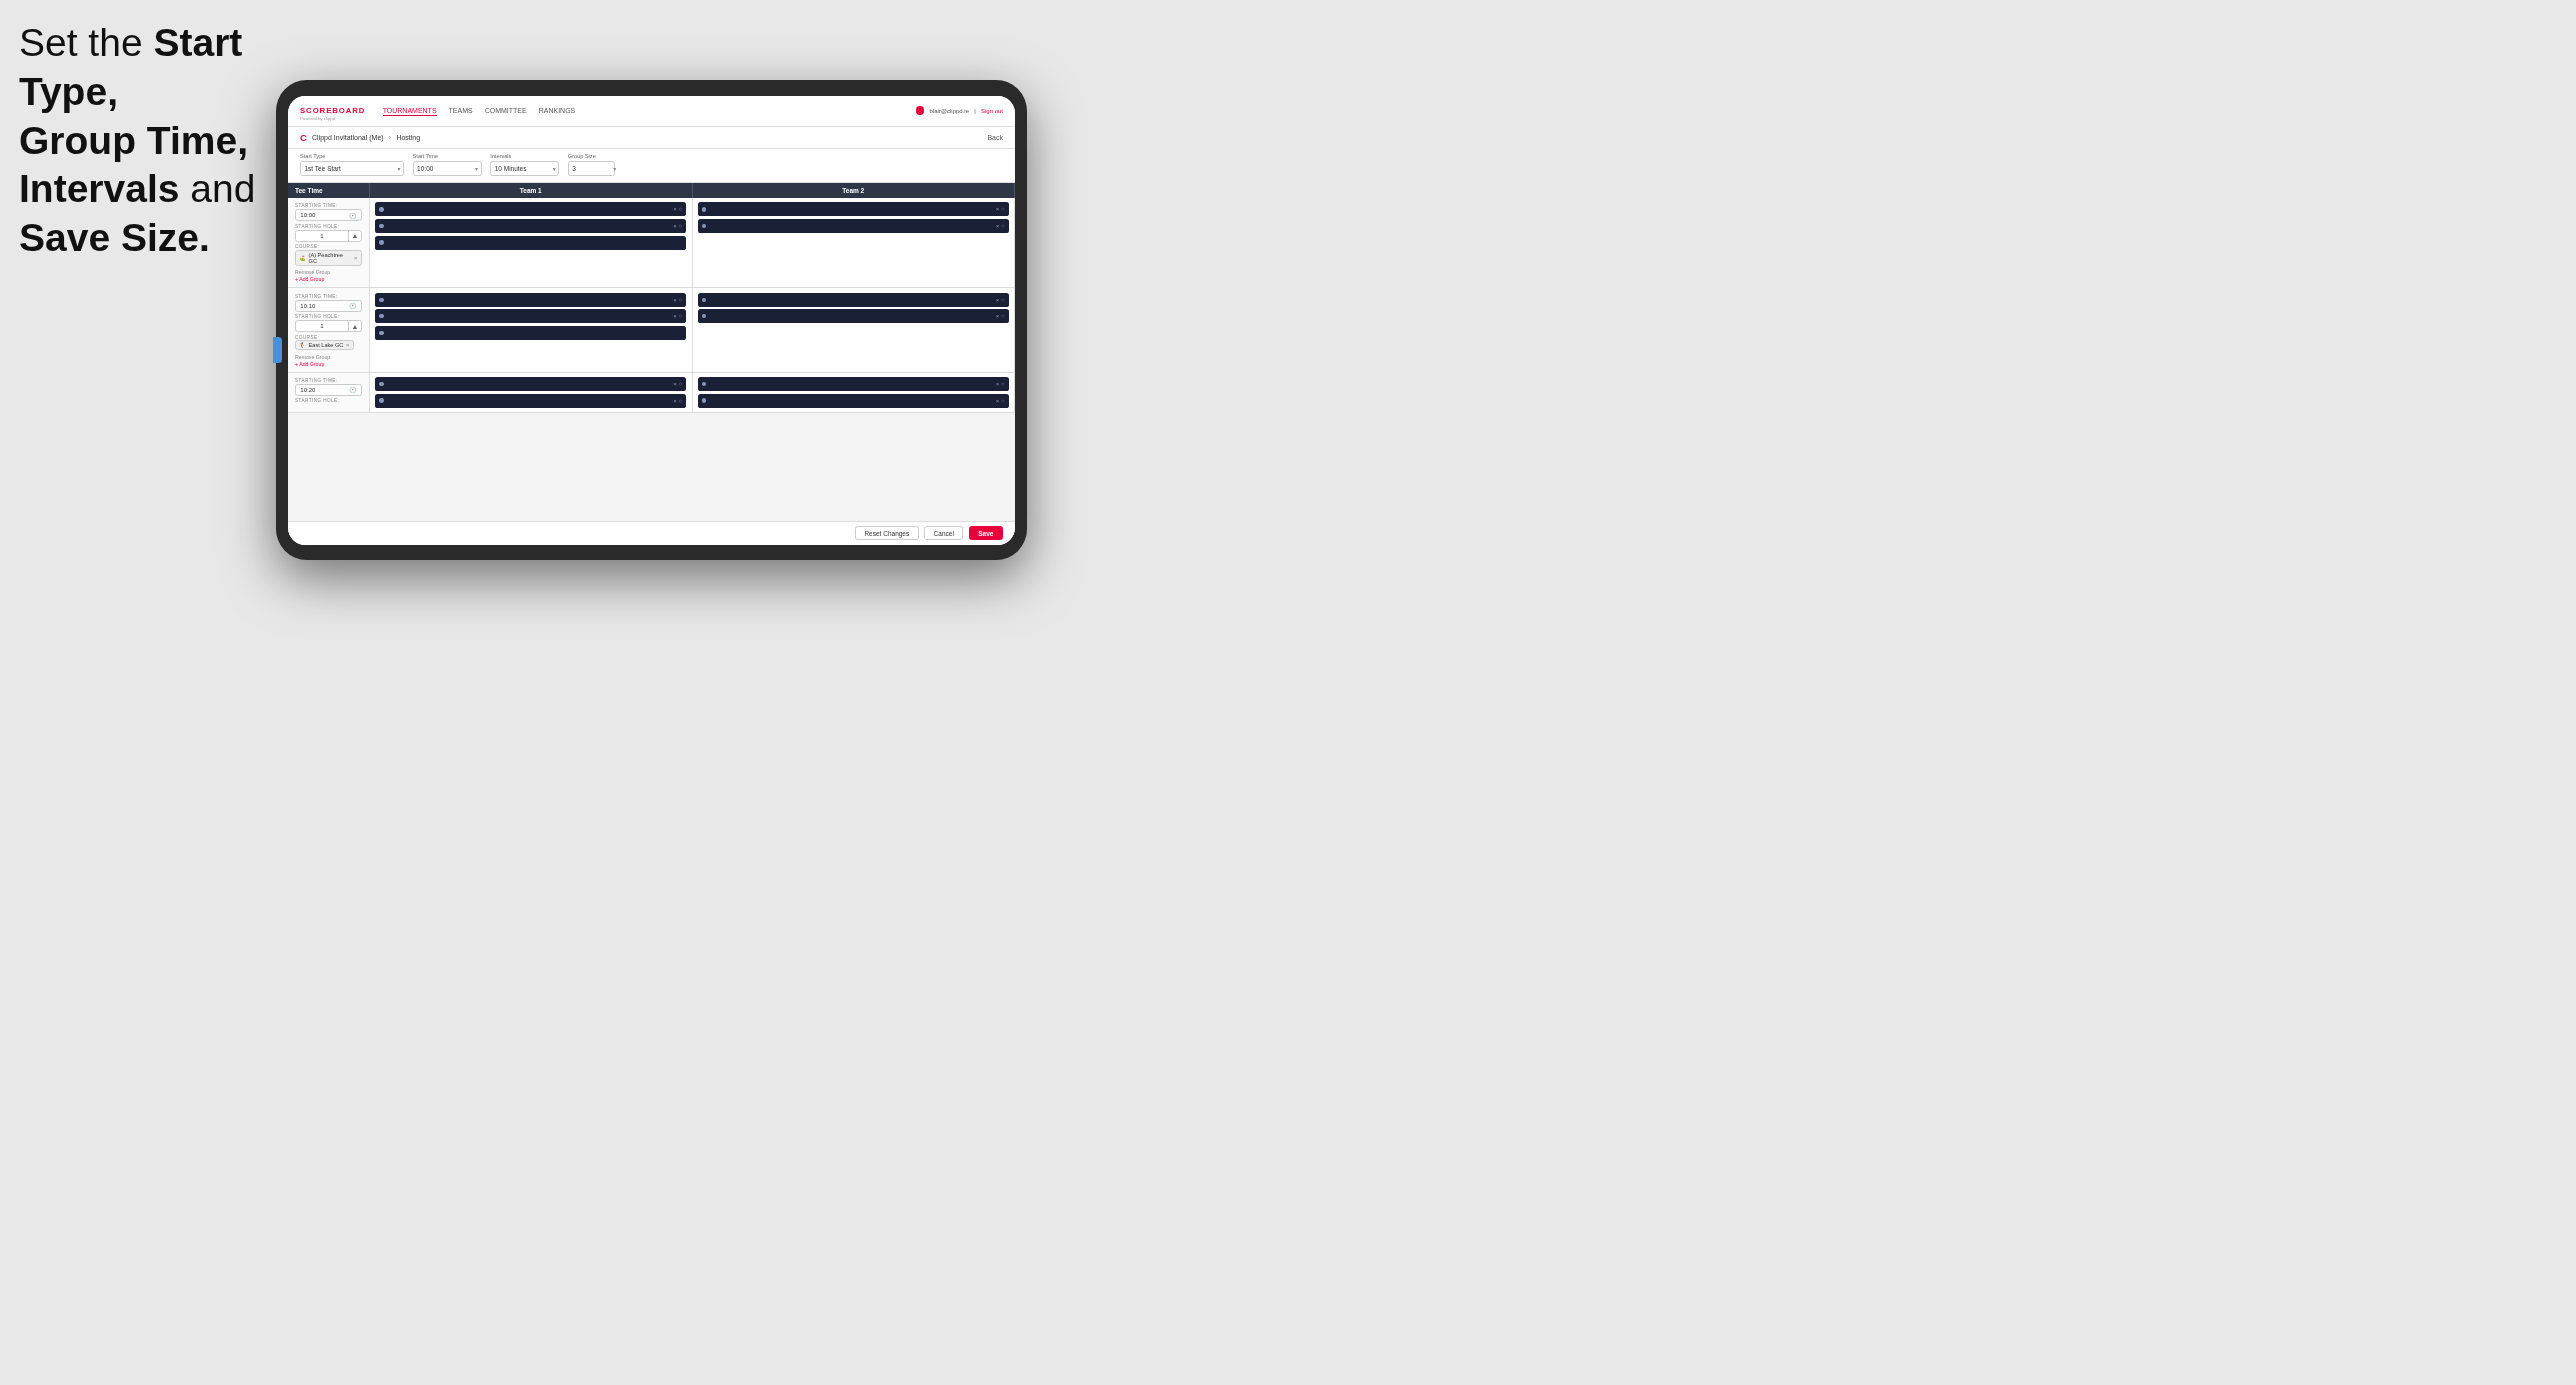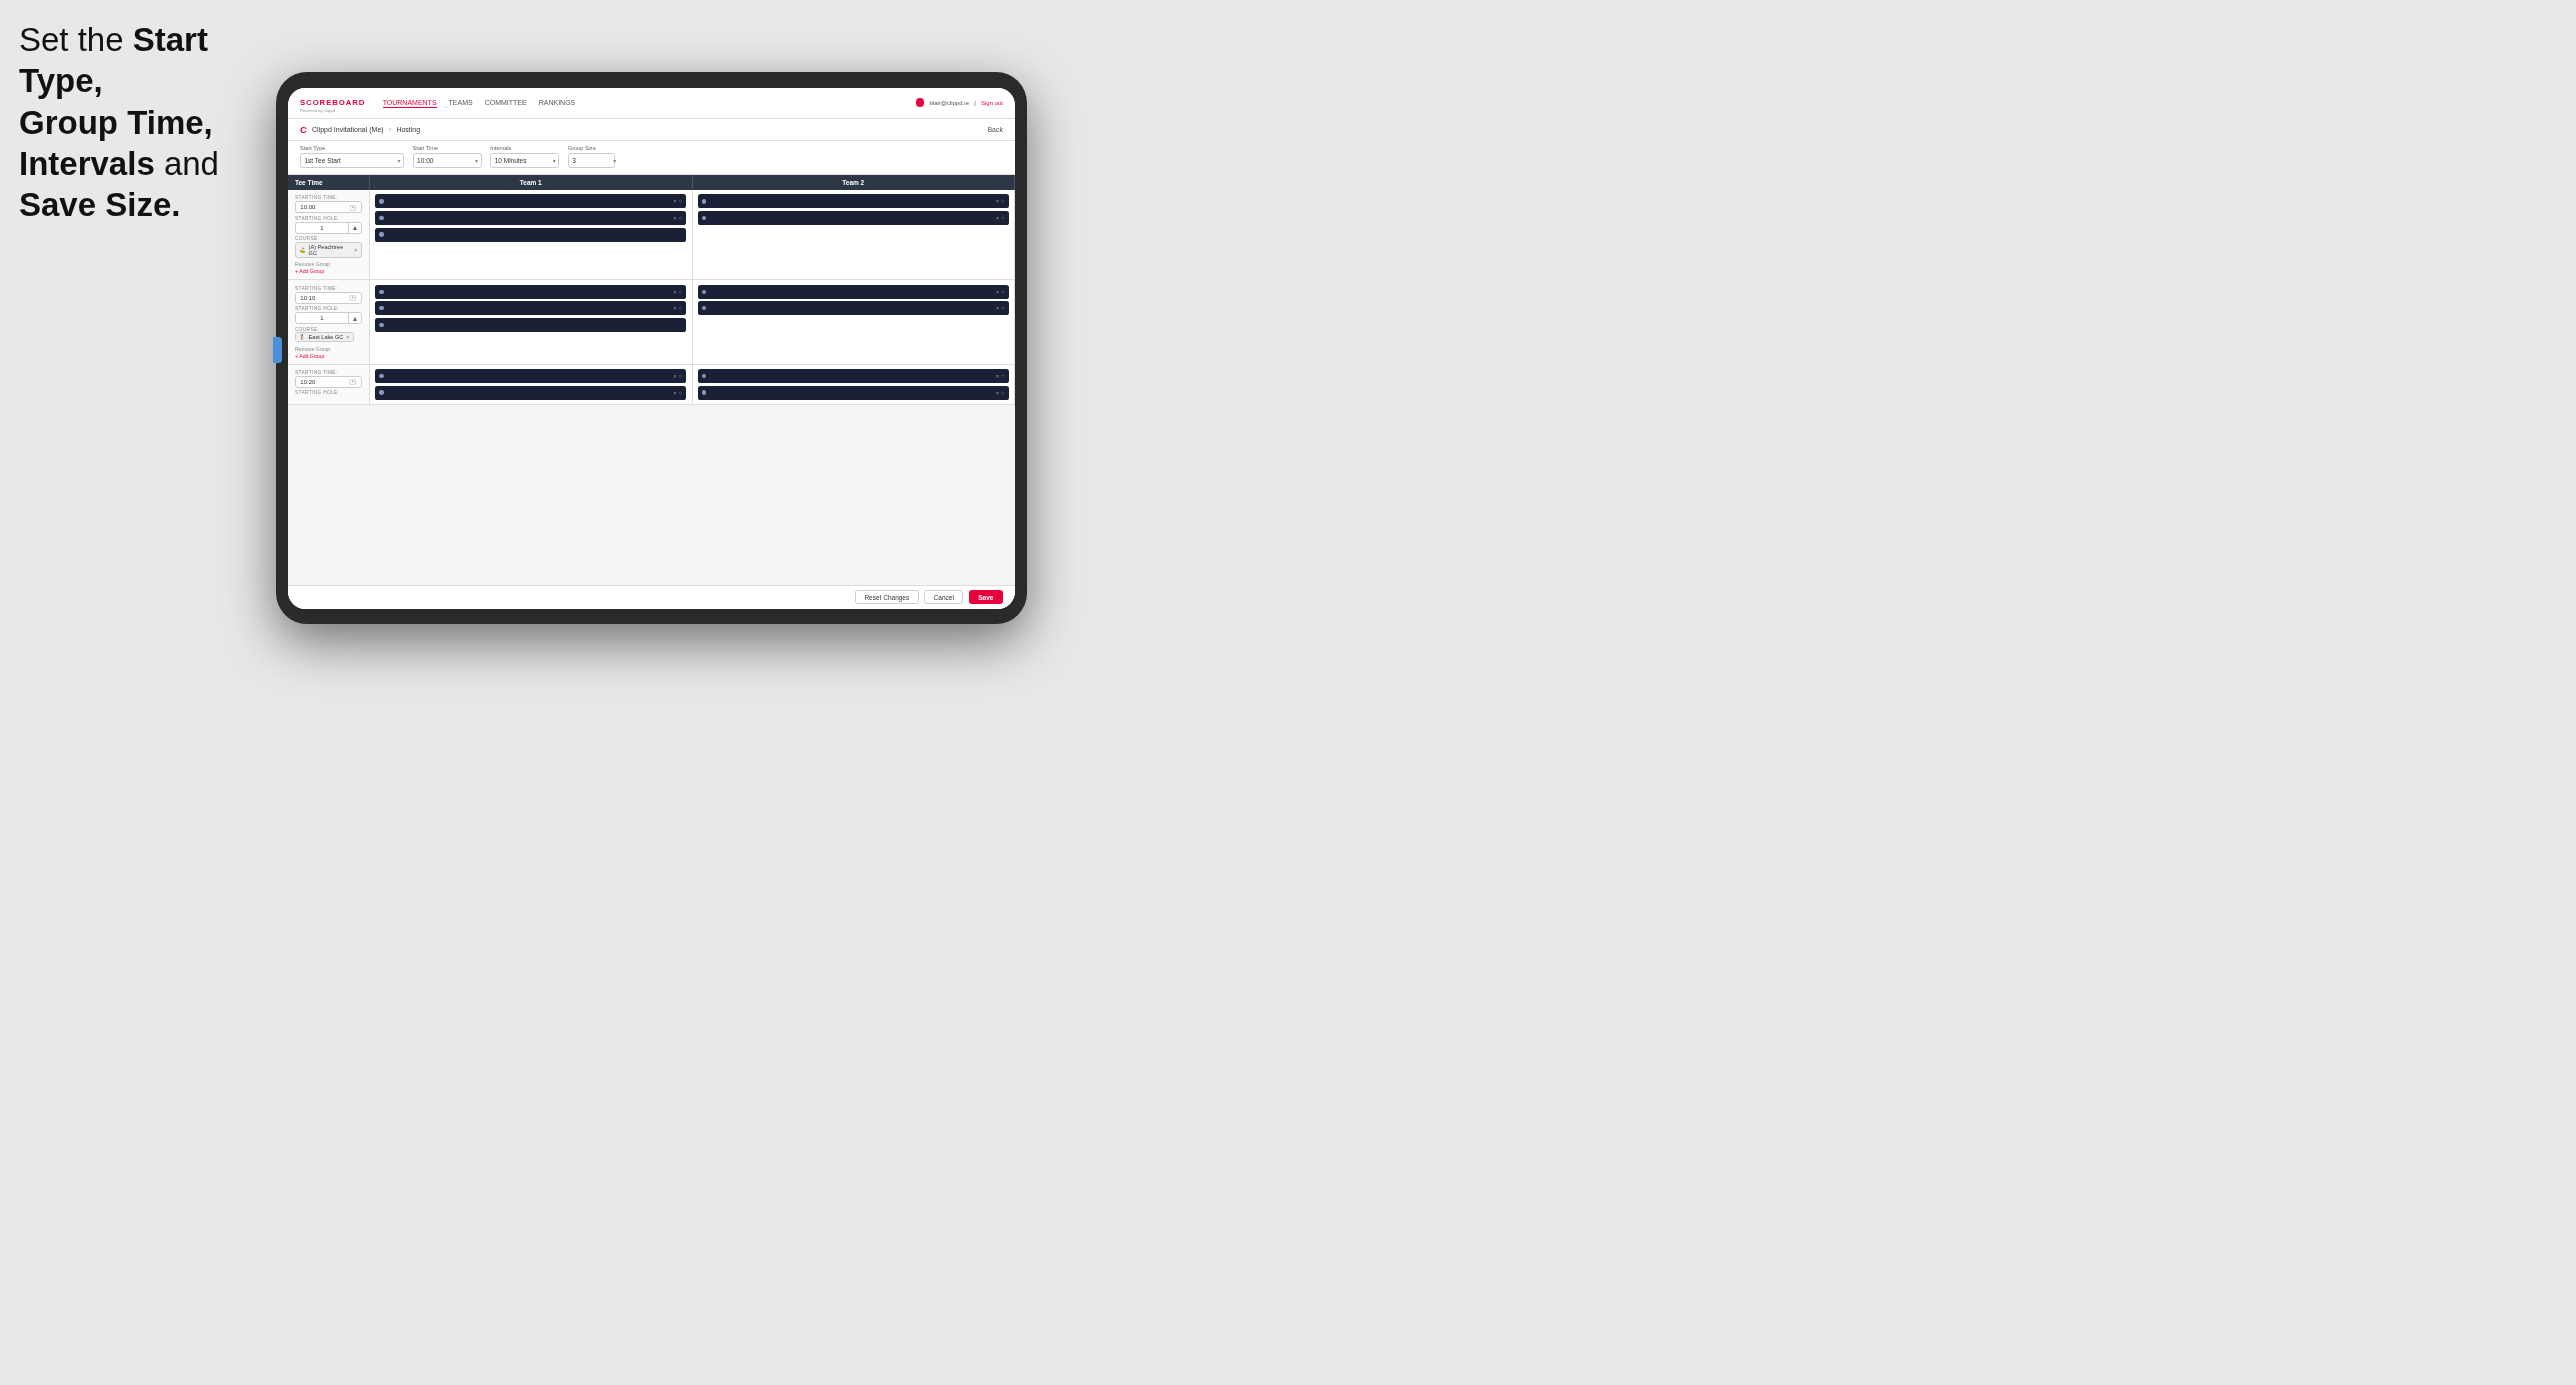--- a/index.html
+++ b/index.html
@@ -11,21 +11,21 @@
       position: relative;
       overflow: hidden;
     }
 
     
     .instruction-text {
       position: absolute;
       left: 19px;
       top: 19px;
       width: 259px;
-      font-size: 33px;
+      font-size: 39px;
       line-height: 1.25;
       color: #111;
     }
     .instruction-text strong {
       font-weight: 800;
     }
 
     
     .arrow-container {
       position: absolute;
@@ -33,23 +33,23 @@
       top: 69px;
       width: 242px;
       height: 190px;
       pointer-events: none;
     }
 
     
     .tablet-frame {
       position: absolute;
       left: 276px;
-      top: 72px;
+      top: 80px;
       width: 751px;
-      height: 552px;
+      height: 480px;
       background: #2a2a2a;
       border-radius: 31px;
       box-shadow: 0 17.3px 52px rgba(0,0,0,0.5);
       padding: 15.5px 12px;
     }
 
     .tablet-screen {
       width: 100%;
       height: 100%;
       background: #f4f4f4;

